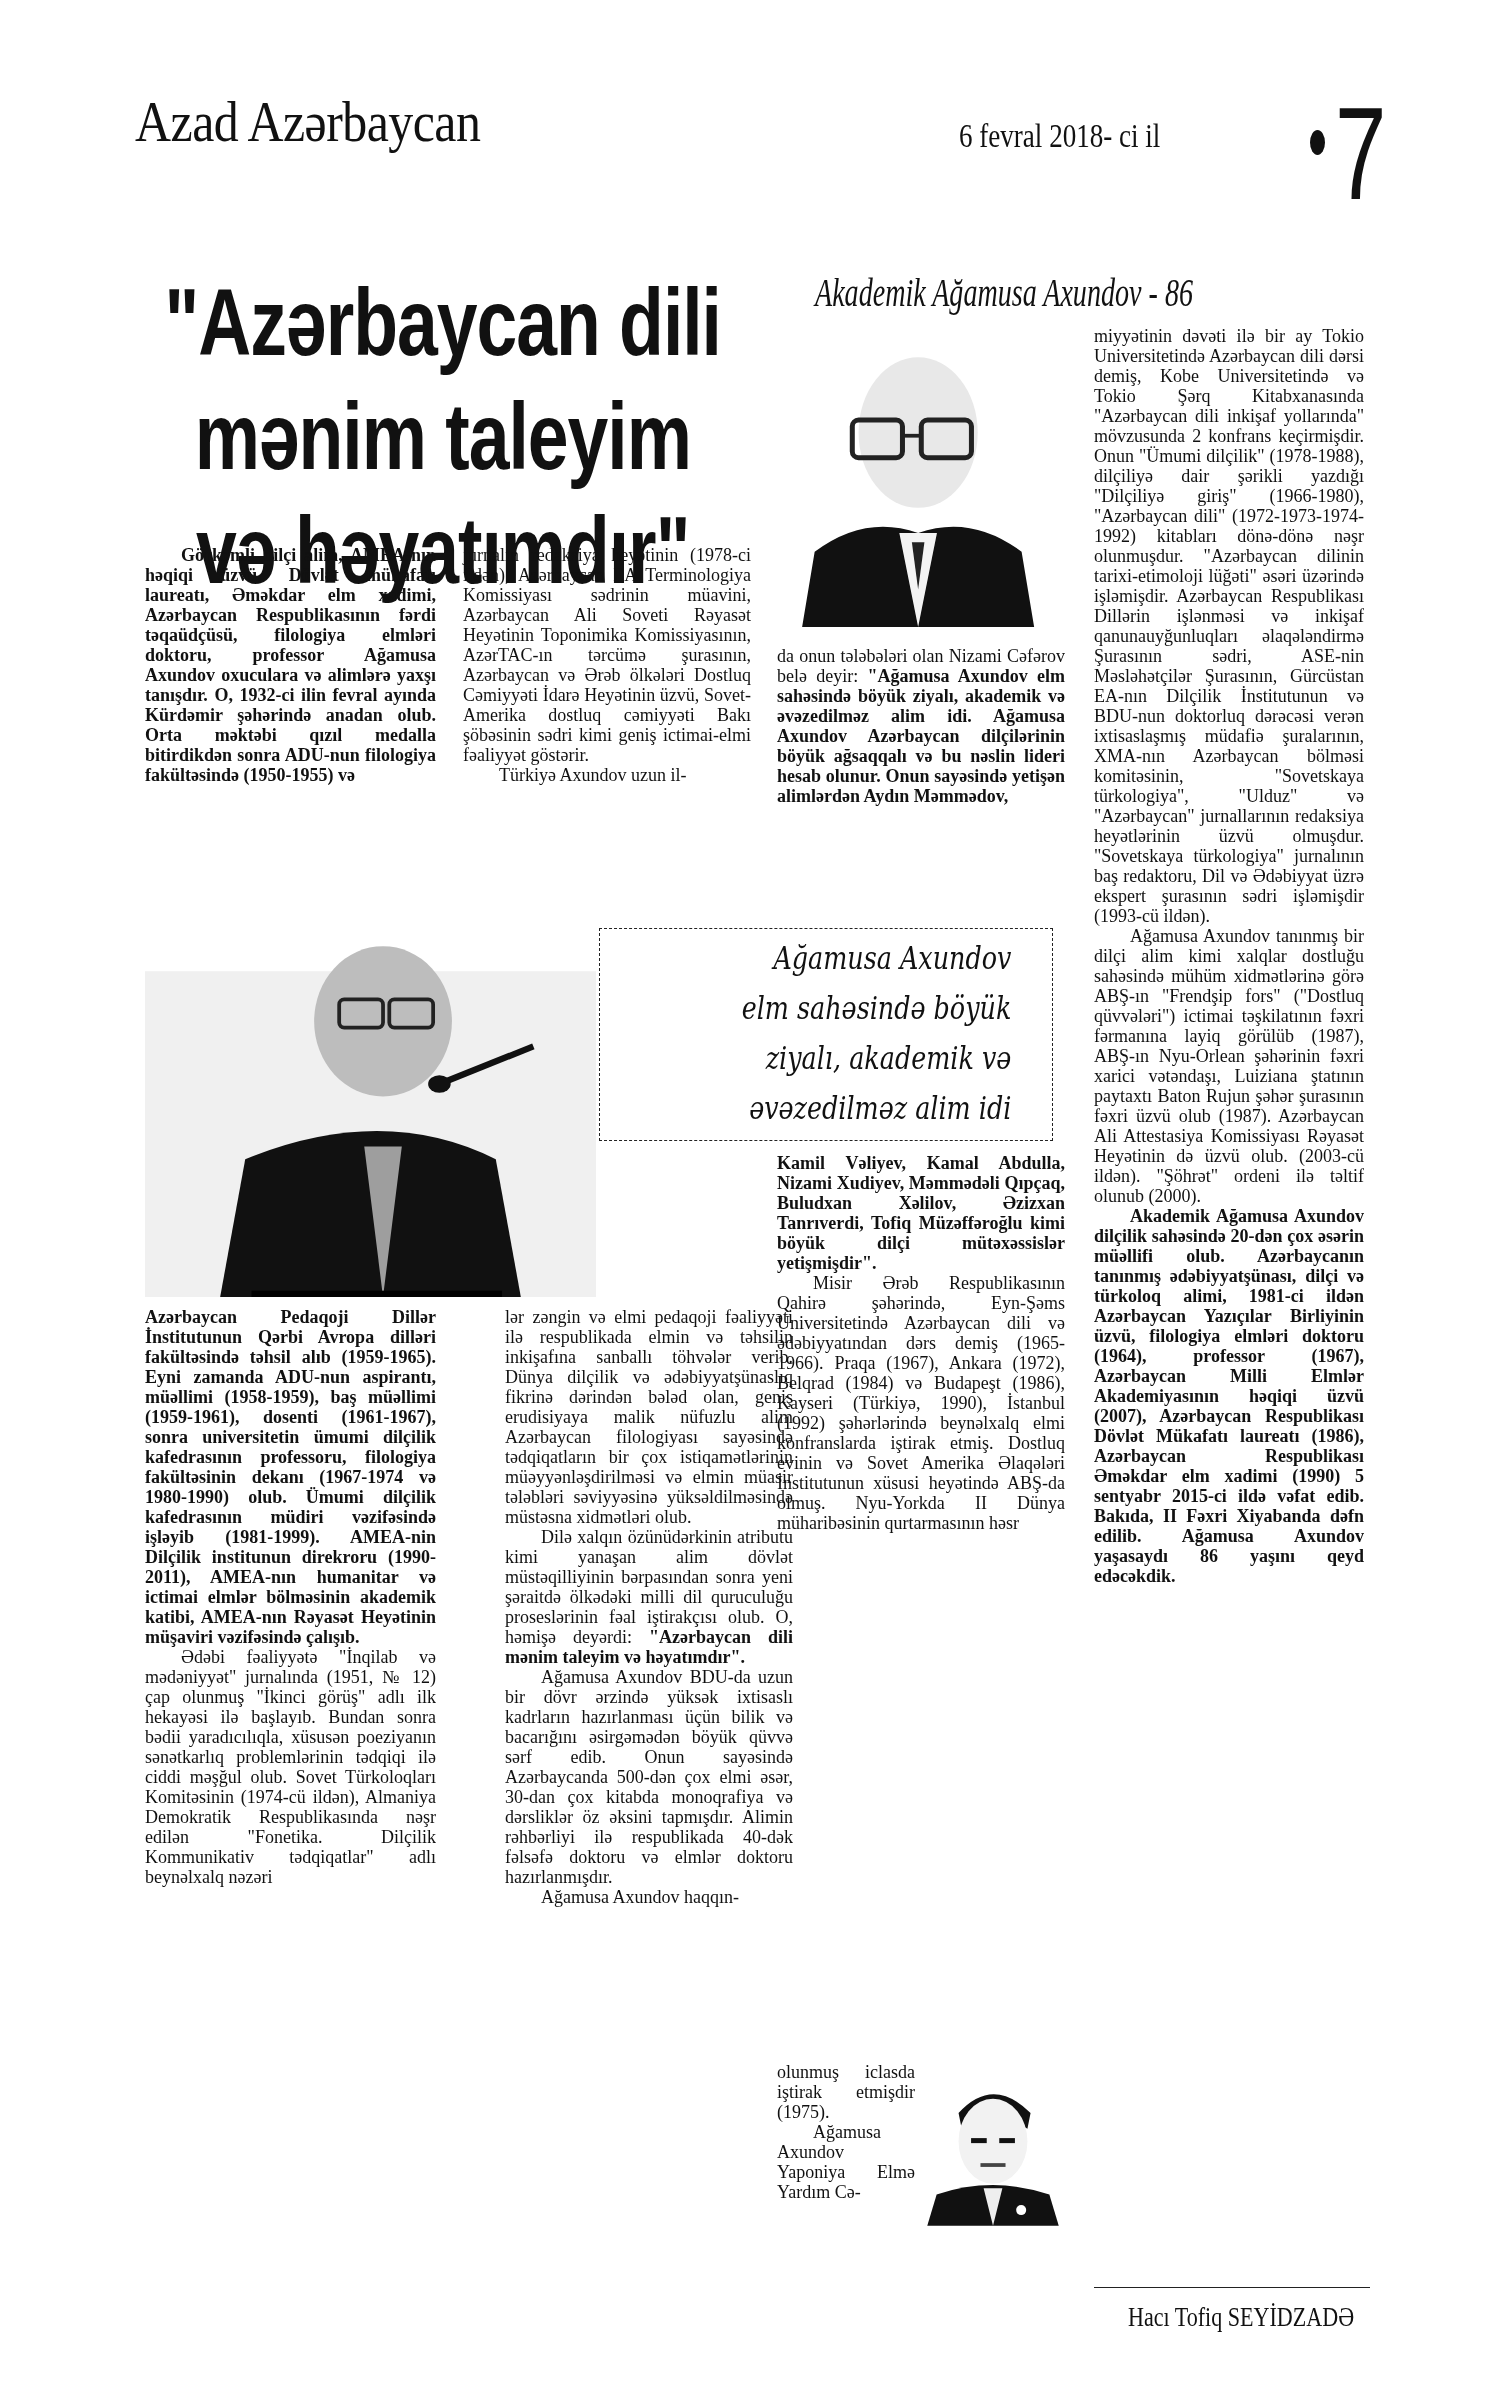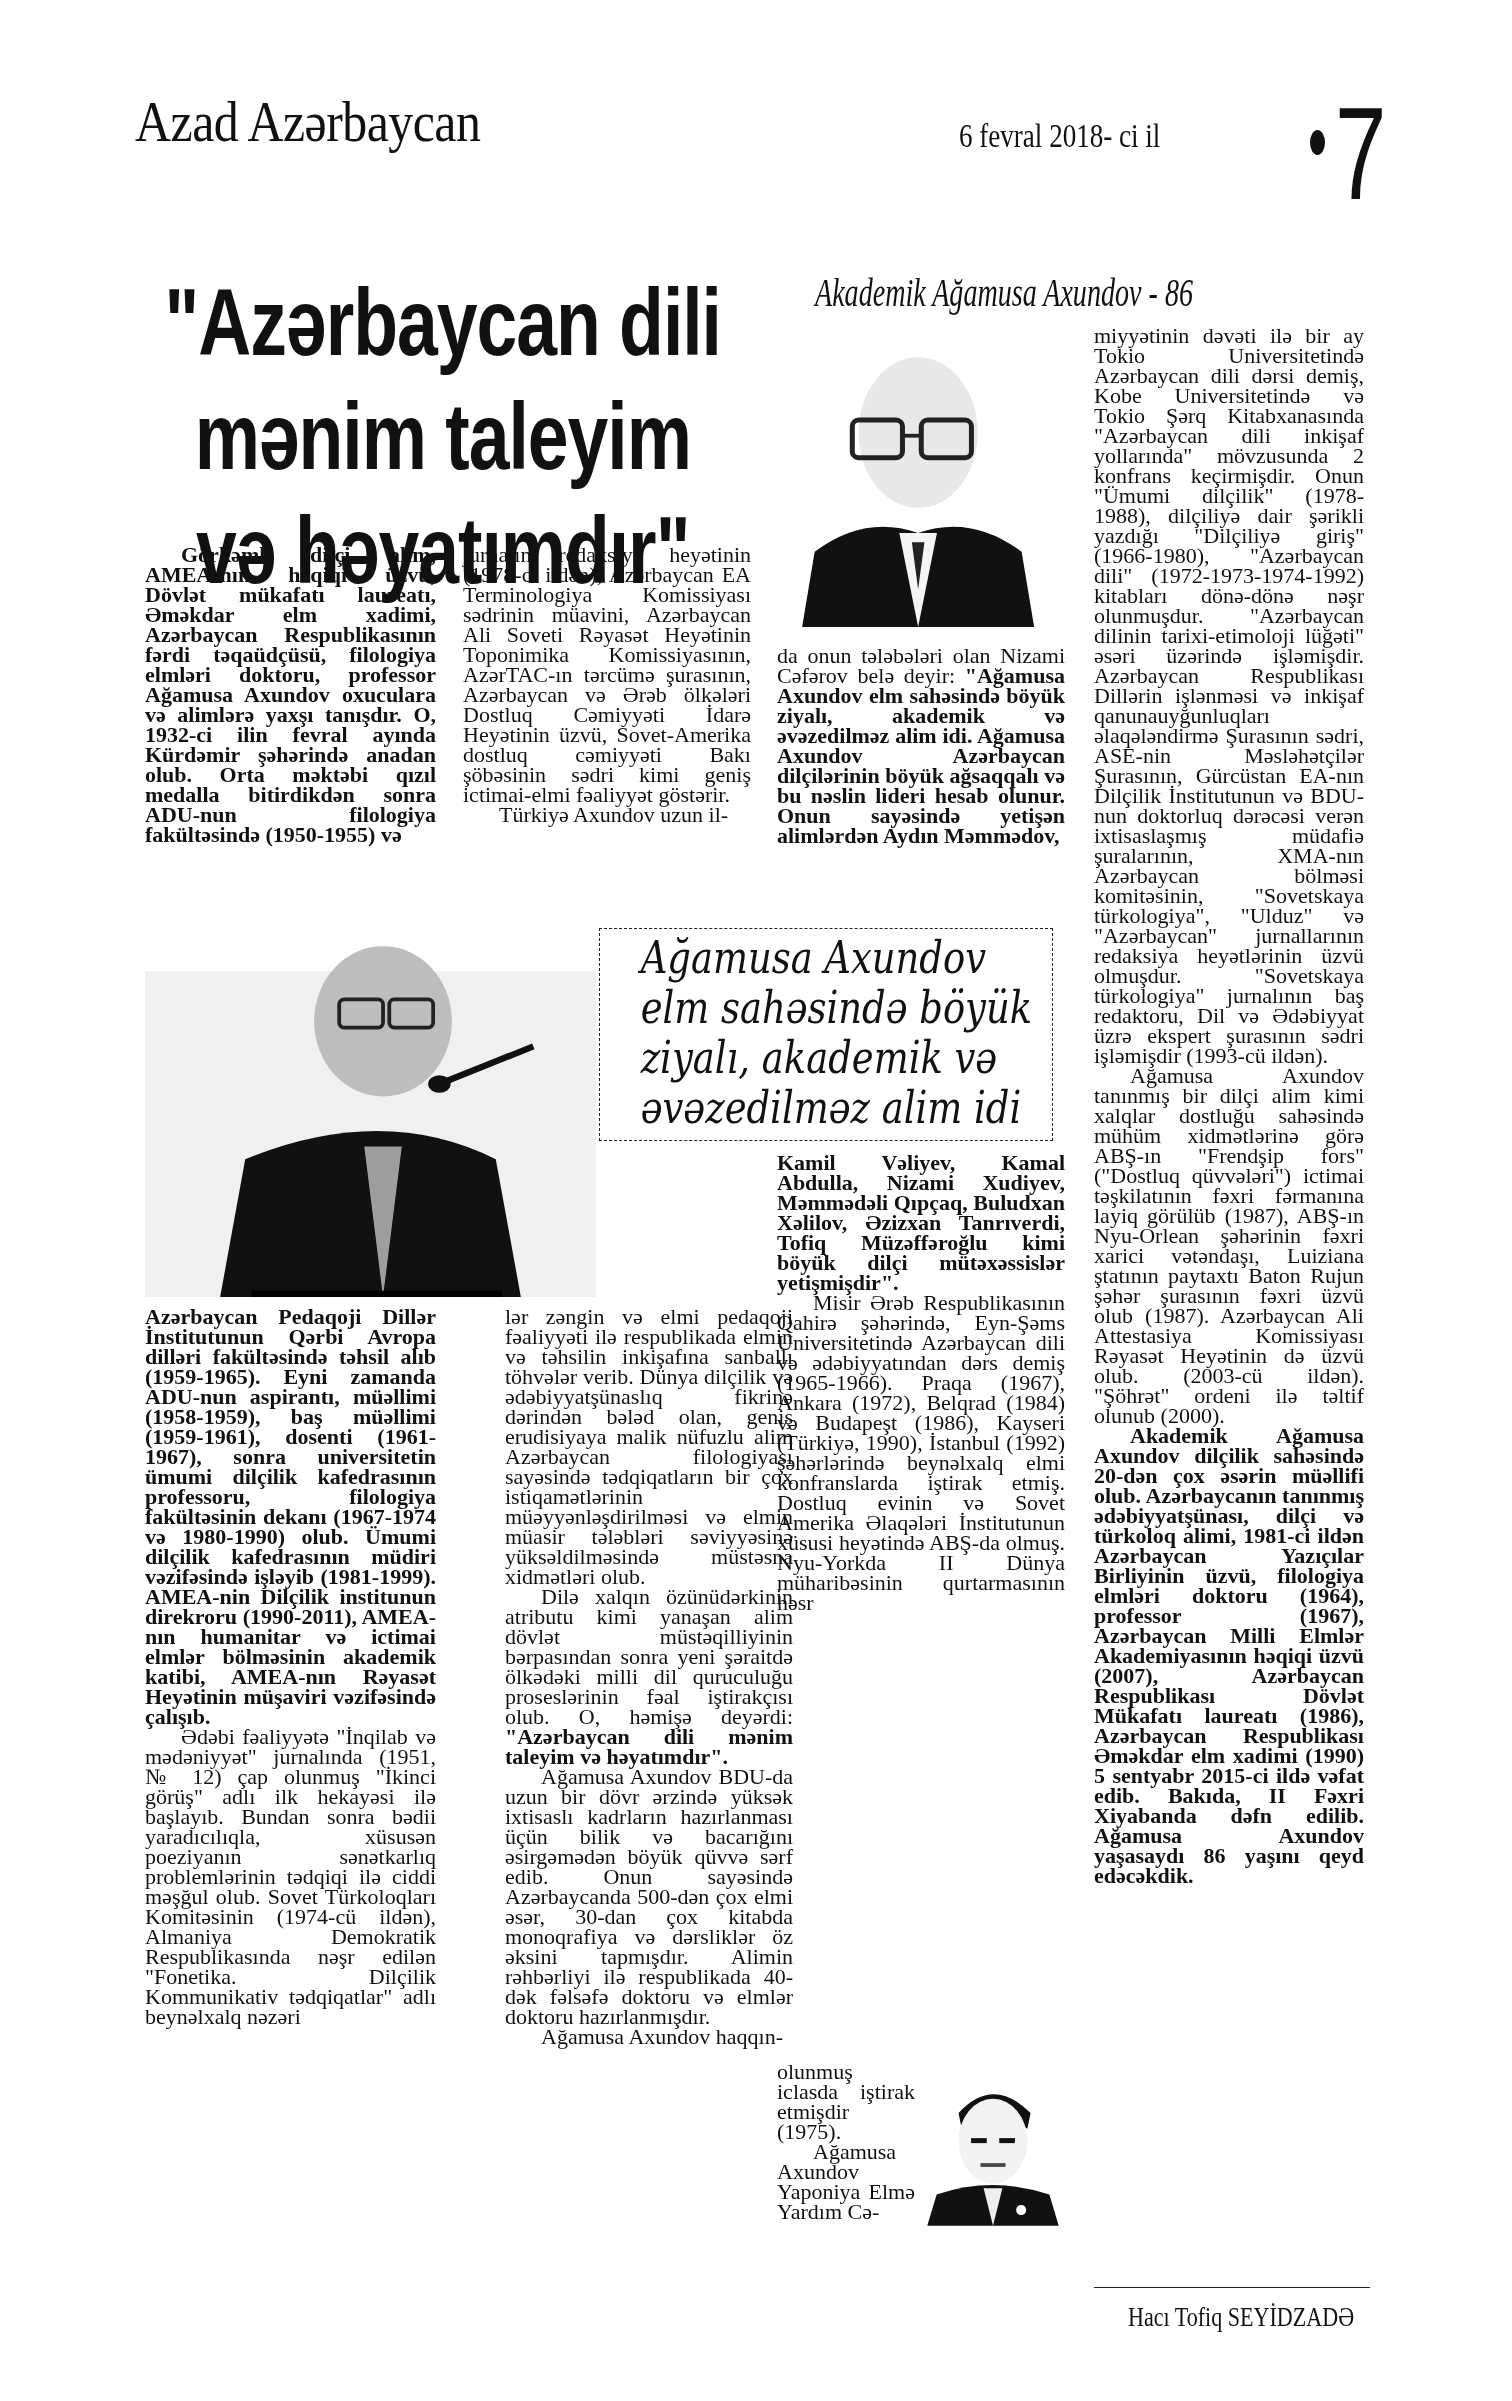--- a/index.html
+++ b/index.html
@@ -5,31 +5,31 @@
   html, body { margin:0; padding:0; background:#ffffff; }
   body { width:1513px; height:2401px; position:relative; overflow:hidden; color:#111; font-family:"Liberation Serif", serif; }
   .abs { position:absolute; }
   .masthead { left:135px; top:88px; font-size:58px; font-family:"Liberation Serif", serif; letter-spacing:-0.6px; transform:scaleX(0.86); transform-origin:left top; }
   .date { left:959px; top:118px; font-size:33px; transform:scaleX(0.82); transform-origin:left top; }
   .dot { left:1310px; top:130px; width:15px; height:25px; background:#111; border-radius:50%; }
   .pagenum { left:1335px; top:88px; font-size:132px; line-height:1; font-family:"Liberation Sans", sans-serif; font-weight:300; transform:scaleX(0.7); transform-origin:left top; }
   .headline { left:137px; top:266px; width:614px; font-family:"Liberation Sans", sans-serif; font-weight:700; font-size:94px; line-height:114px; text-align:center; transform:scaleX(0.78); transform-origin:left top; letter-spacing:-1.3px; }
   .headline div { white-space:nowrap; width:784px; }
   .kicker { left:815px; top:270px; font-size:39px; font-style:italic; font-family:"Liberation Serif", serif; transform:scaleX(0.72); transform-origin:left top; white-space:nowrap; }
-  .col { font-size:22px; line-height:20px; text-align:justify; hyphens:auto; }
+  .col { font-size:18px; line-height:20px; text-align:justify; hyphens:auto; }
   .col p { margin:0; text-indent:0; }
   .col p.ind { text-indent:36px; }
   .col b { font-weight:700; }
   .c1 { left:145px; width:291px; }
   .c2 { left:463px; width:288px; }
   .c3 { left:777px; width:288px; }
   .c4 { left:1094px; width:270px; }
   .photo { background:#fff; overflow:hidden; }
   .photo svg { width:100%; height:100%; display:block; }
-  .pullquote { left:599px; top:928px; width:454px; height:213px; border:1.9px dashed #222; border-top-style:dashed; font-family:"DejaVu Serif", serif; font-style:italic; font-size:45px; line-height:50px; text-align:left; padding-top:3.8px; box-sizing:border-box; }
+  .pullquote { left:599px; top:928px; width:454px; height:213px; border:1.9px dashed #222; border-top-style:dashed; font-family:"DejaVu Serif", serif; font-style:italic; font-size:31px; line-height:50px; text-align:right; padding-top:3.8px; box-sizing:border-box; }
   .pullquote div { white-space:nowrap; transform:scaleX(0.82); transform-origin:center top; }
   .rule { left:1094px; top:2287px; width:276px; height:0; border-top:1.9px solid #222; }
   .signature { left:1128px; top:2301px; font-size:27.6px; transform:scaleX(0.8); transform-origin:left top; white-space:nowrap; }
 </style>
 </head>
 <body>
 
 <div class="abs masthead">Azad Azərbaycan</div>
 <div class="abs date">6 fevral 2018- ci il</div>
 <div class="abs dot"></div>

